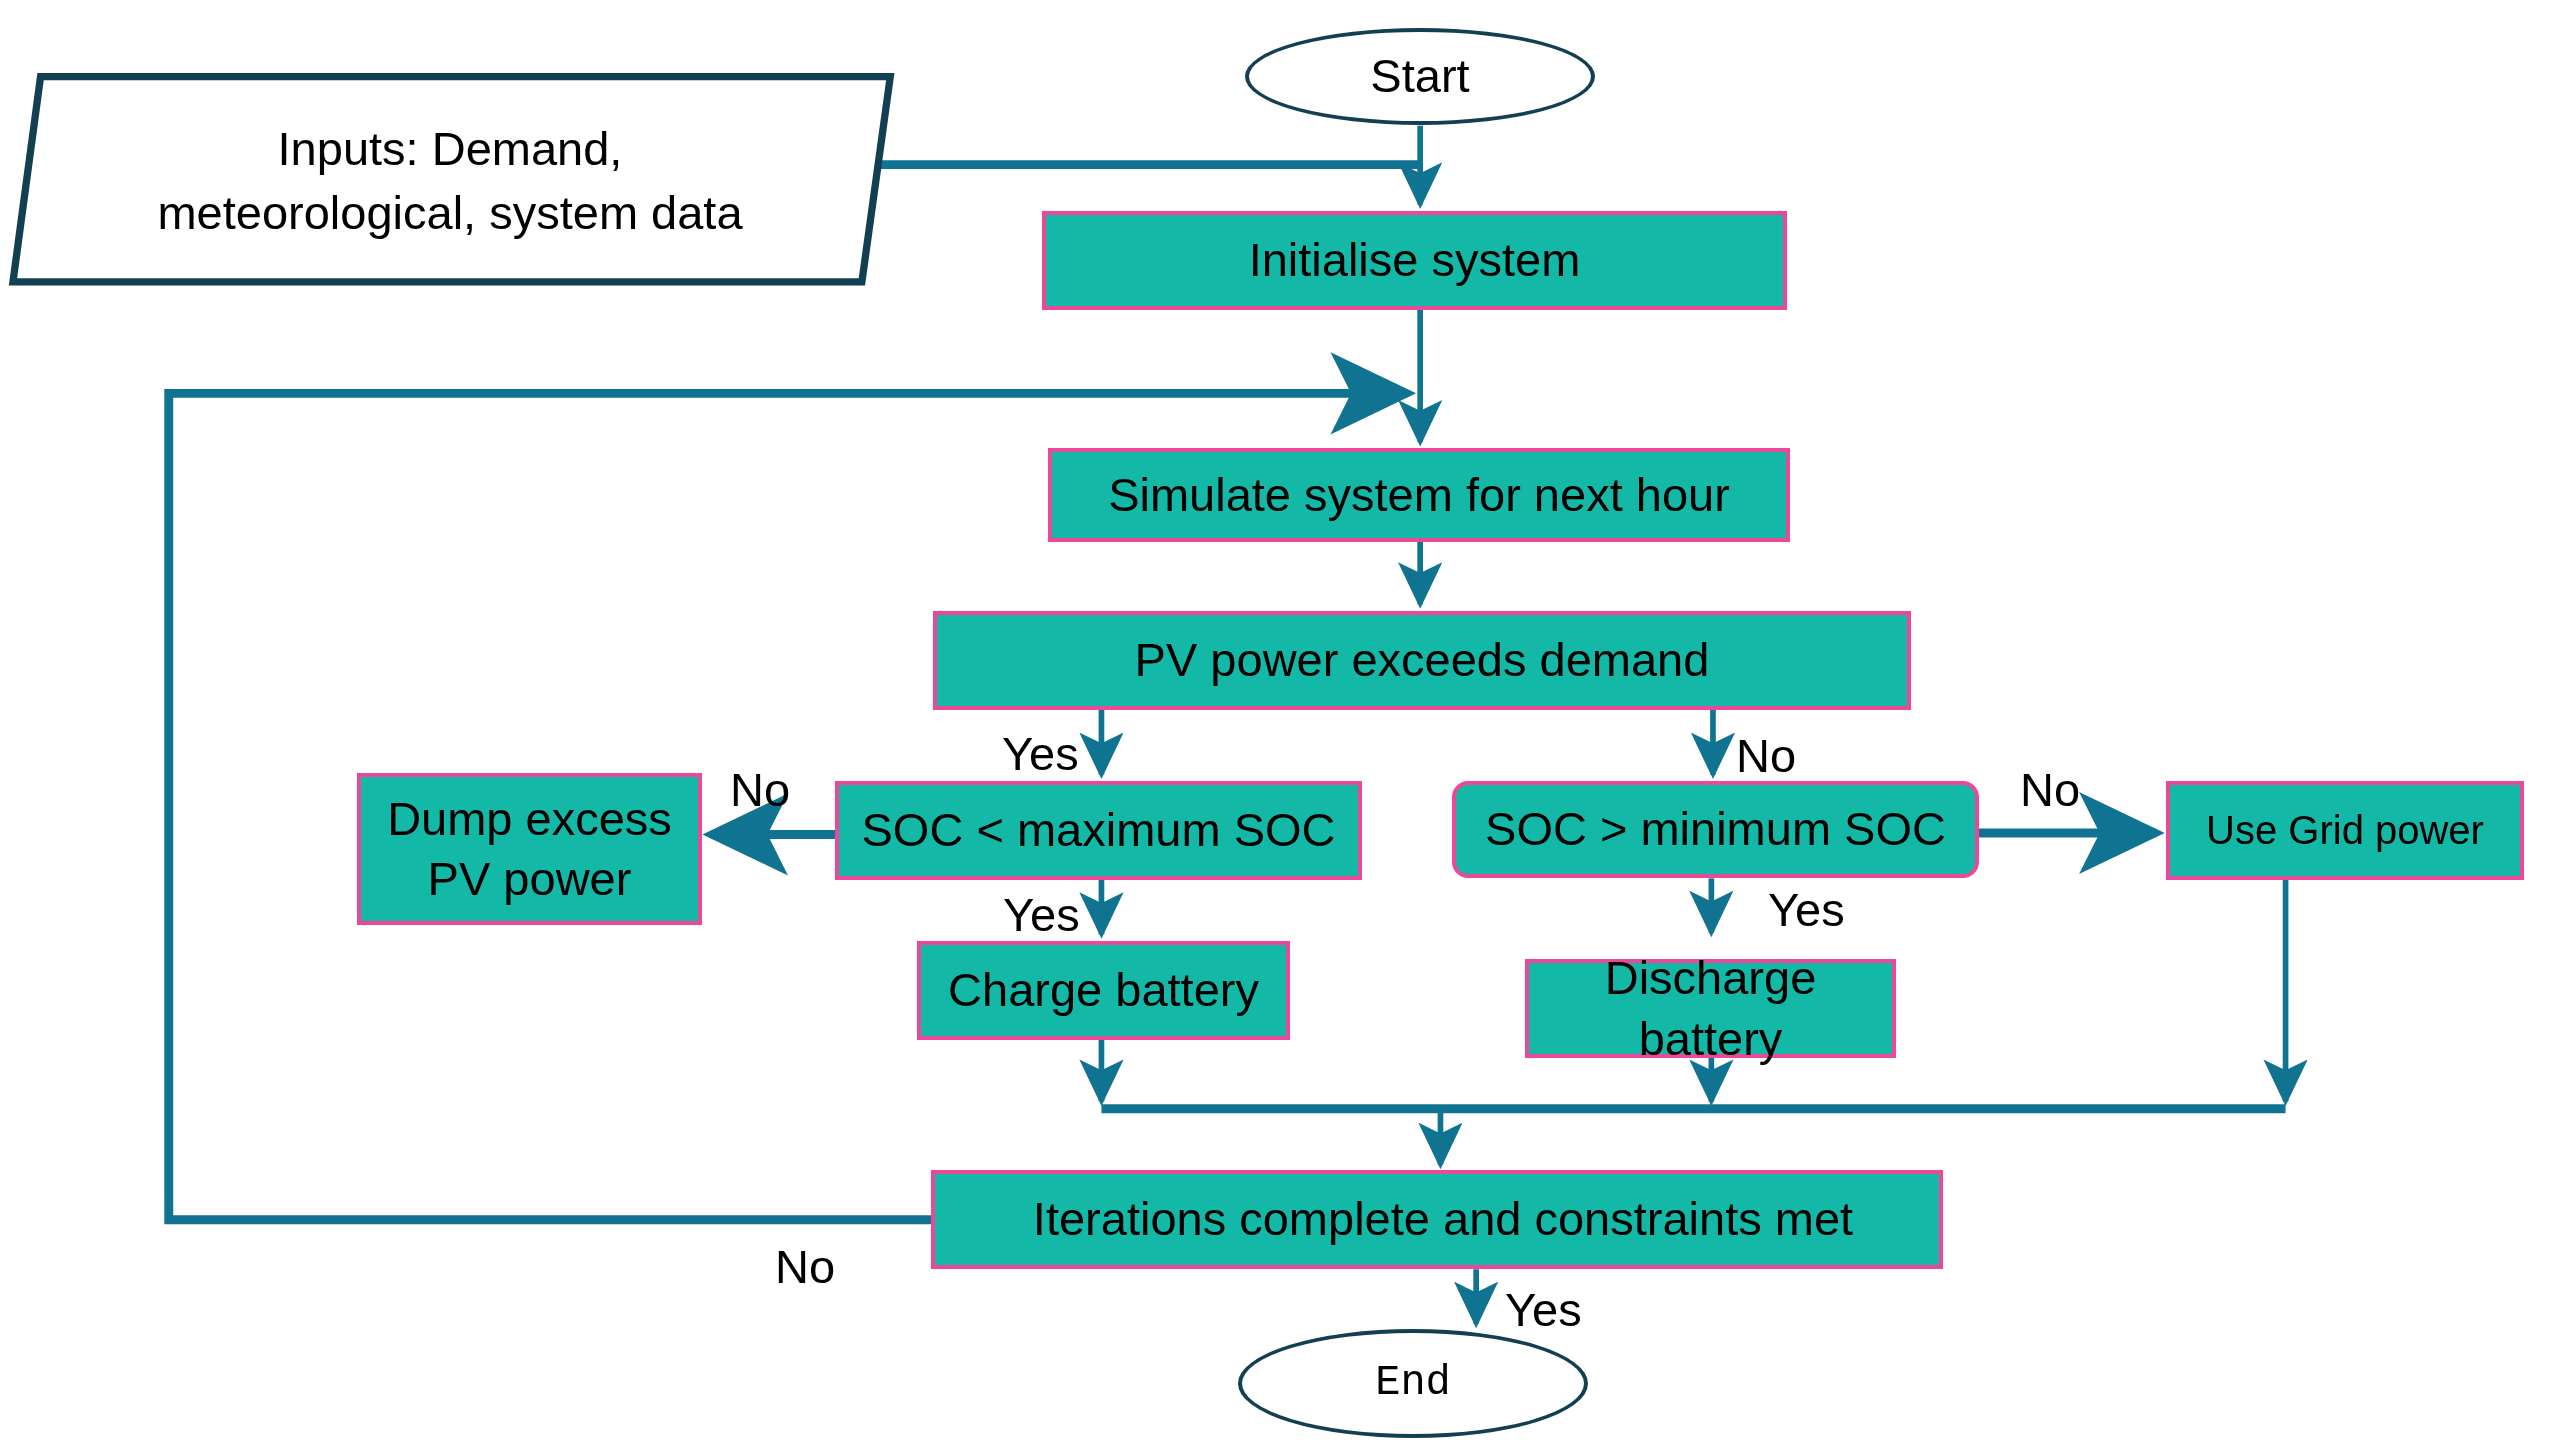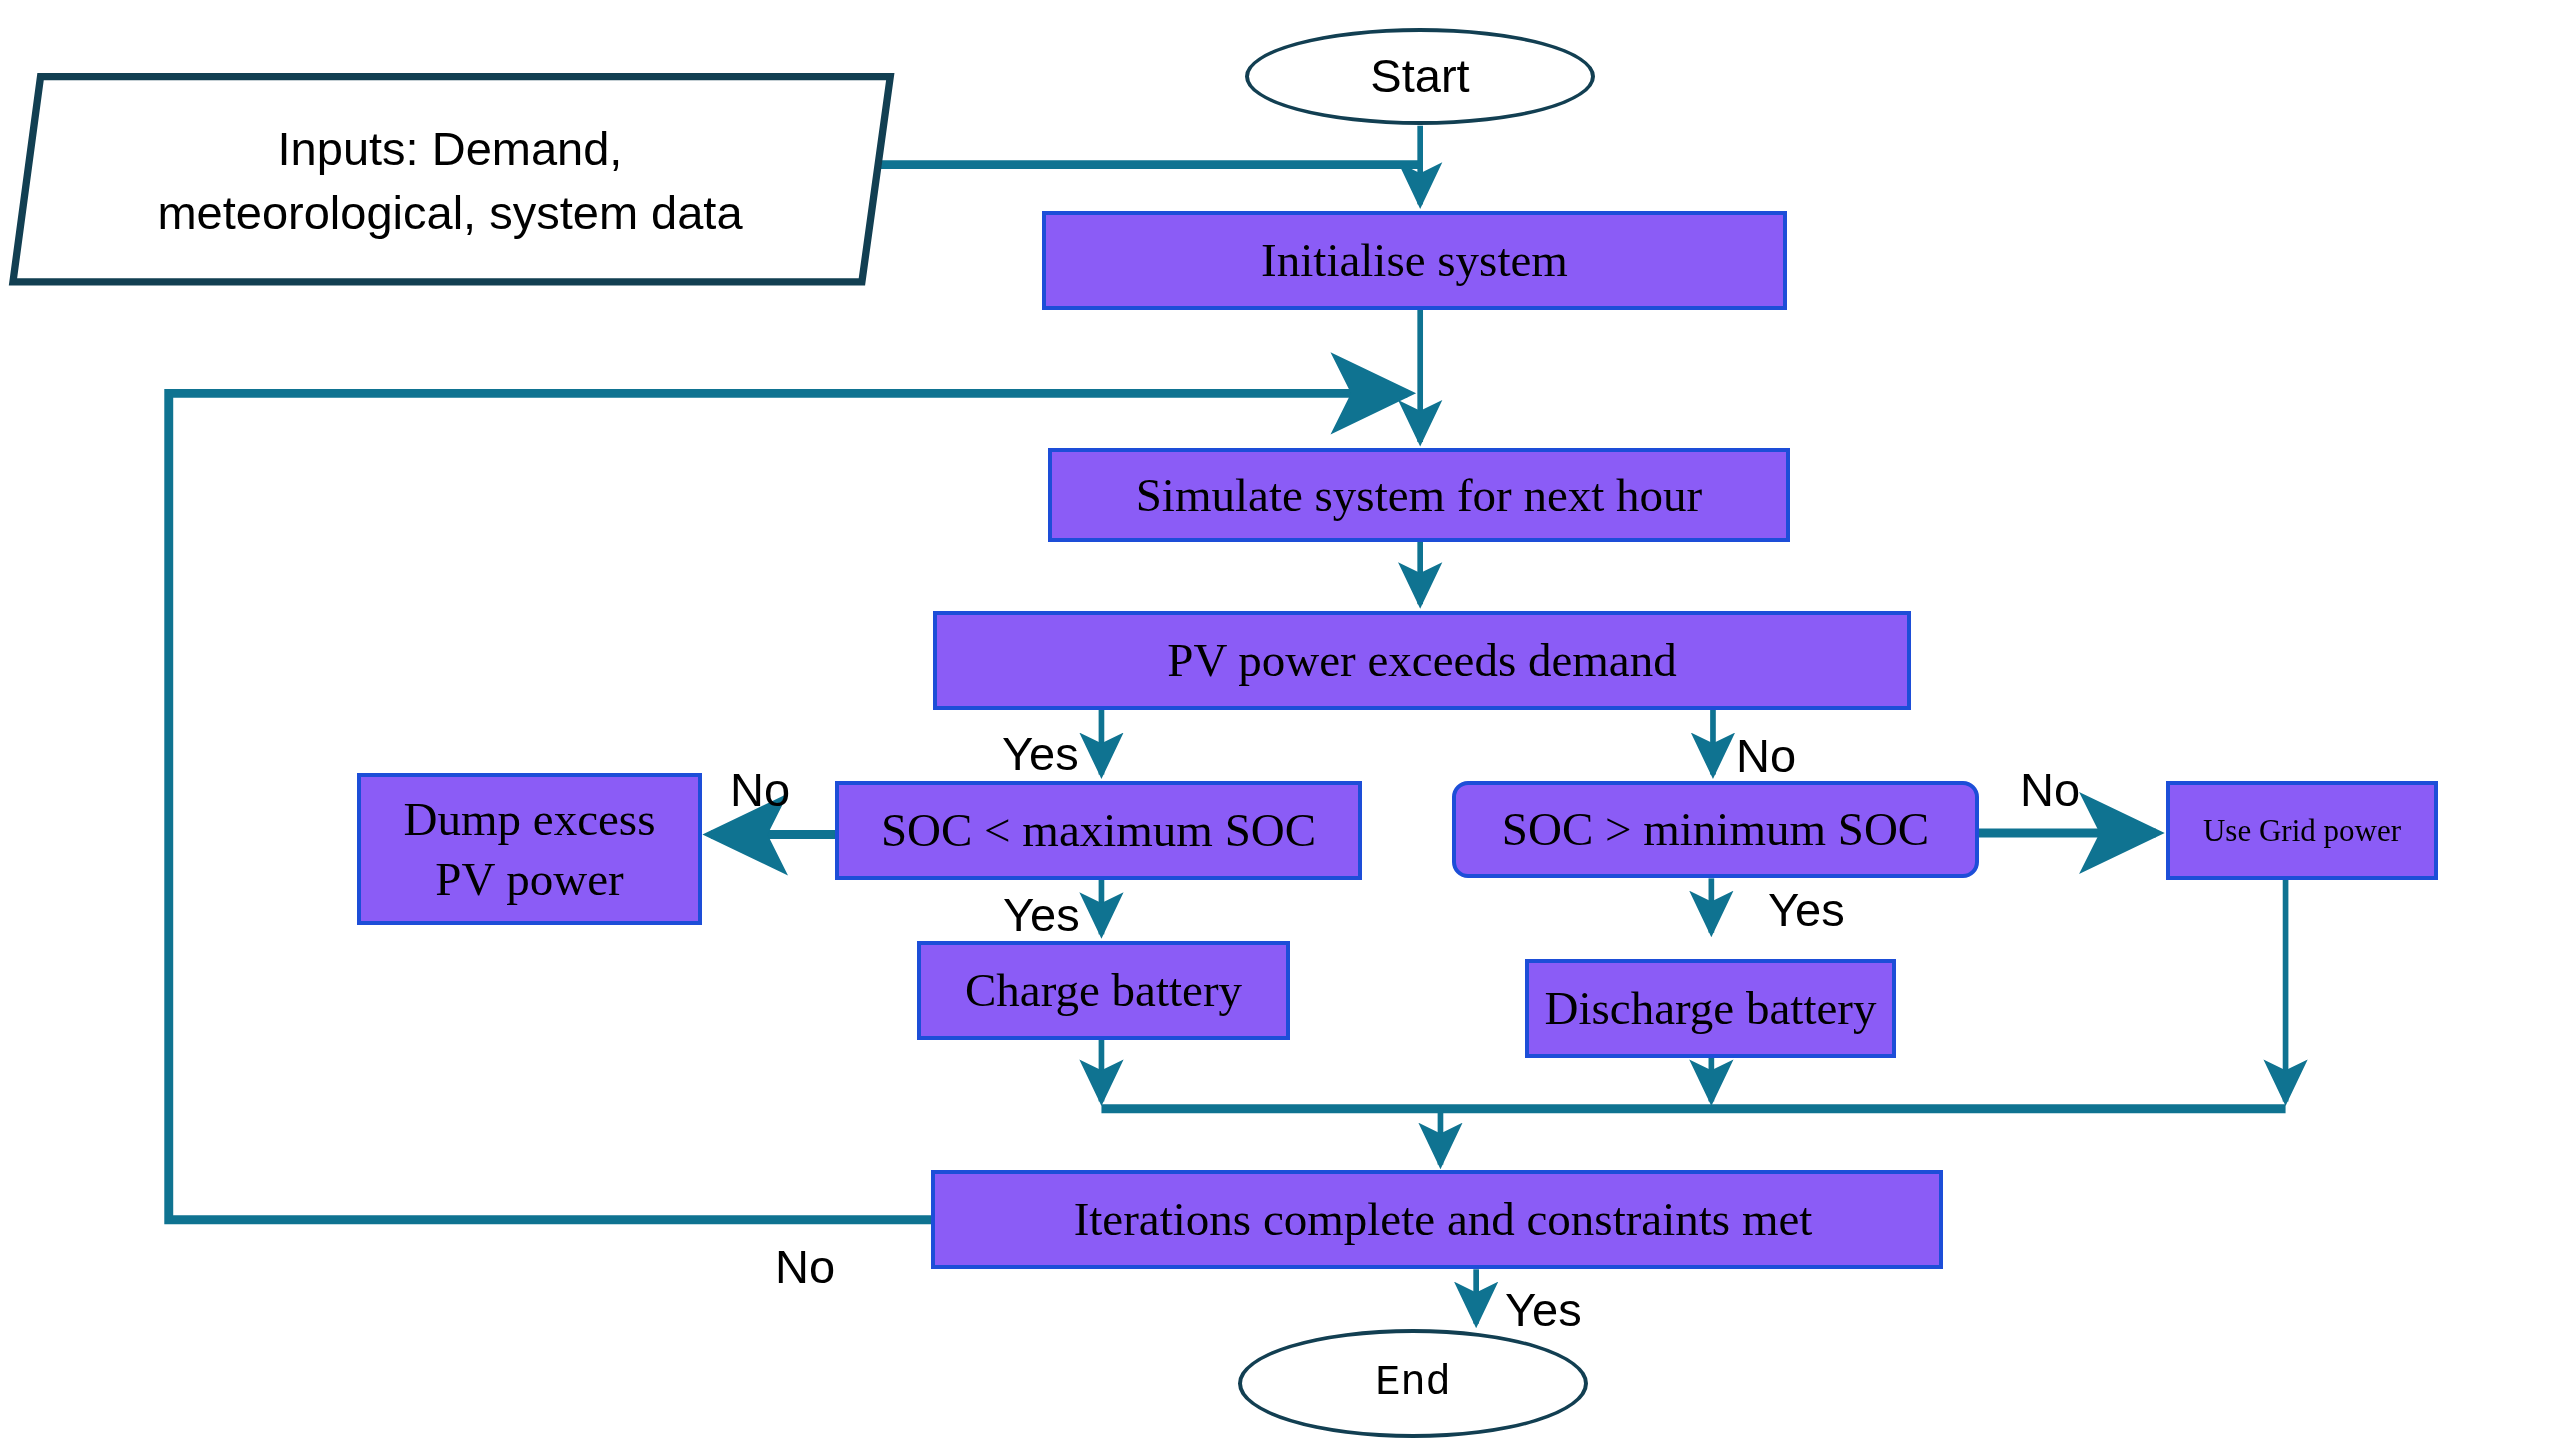--- a/index.html
+++ b/index.html
@@ -1,20 +1,20 @@
 <!DOCTYPE html>
 <html style="font-size:13px"><head>
 <meta charset="utf-8">
 <style>
   html,body{margin:0;padding:0;background:#ffffff;}
   #stage{position:relative;width:2563px;height:1455px;background:#ffffff;
          font-family:"Liberation Sans",sans-serif;overflow:hidden;}
   .node{position:absolute;box-sizing:border-box;display:flex;align-items:center;
         justify-content:center;text-align:center;color:#000000;line-height:1.28;}
-  .proc{border:4px solid #1d4ed8;background:#8b5cf6;font-family:Liberation Serif, serif;}
+  .proc{border:4px solid #ec4899;background:#14b8a6;}
   .term{border:4px solid #123f52;background:#ffffff;border-radius:50%;}
   .label{position:absolute;color:#000000;white-space:nowrap;}
   svg.wires{position:absolute;left:0;top:0;width:2563px;height:1455px;overflow:visible;}
   .para{position:absolute;}
 </style>
 </head>
 <body>
 
 <div id="stage">
 
@@ -78,21 +78,21 @@
 
   <div class="node proc" style="left:933px;top:611px;width:978px;height:99px;font-size:47px;">PV power exceeds demand</div>
 
   <div class="node proc" style="left:835px;top:781px;width:527px;height:99px;font-size:47px;">SOC &lt; maximum SOC</div>
 
   <div class="node proc" style="left:1452px;top:781px;width:527px;height:97px;font-size:47px;border-radius:16px;">SOC &gt; minimum SOC</div>
 
   <div class="node proc" style="left:357px;top:773px;width:345px;height:152px;font-size:47px;white-space:pre;">Dump excess
 PV power</div>
 
-  <div class="node proc" style="left:2166px;top:781px;width:272px;height:99px;font-size:31px;">Use Grid power</div>
+  <div class="node proc" style="left:2166px;top:781px;width:358px;height:99px;font-size:40px;">Use Grid power</div>
 
   <div class="node proc" style="left:917px;top:941px;width:373px;height:99px;font-size:47px;">Charge battery</div>
 
   <div class="node proc" style="left:1525px;top:939px;width:371px;height:99px;font-size:47px;margin-top:20px;">Discharge battery</div>
 
   <div class="node proc" style="left:931px;top:1170px;width:1012px;height:99px;font-size:47px;padding-left:12px;">Iterations complete and constraints met</div>
 
   <div class="node term" style="left:1238px;top:1329px;width:350px;height:109px;font-size:42px;font-family:Liberation Mono, monospace;">End</div>
 
   <div class="label" style="left:1002px;top:726px;font-size:47px;">Yes</div>

